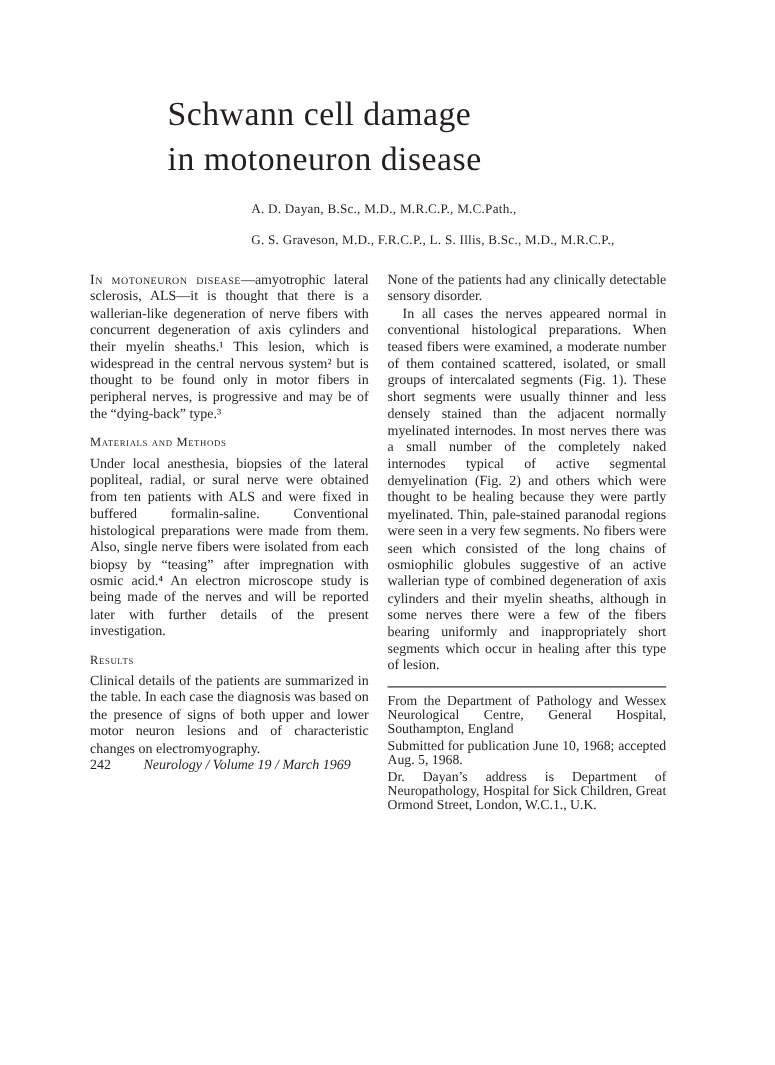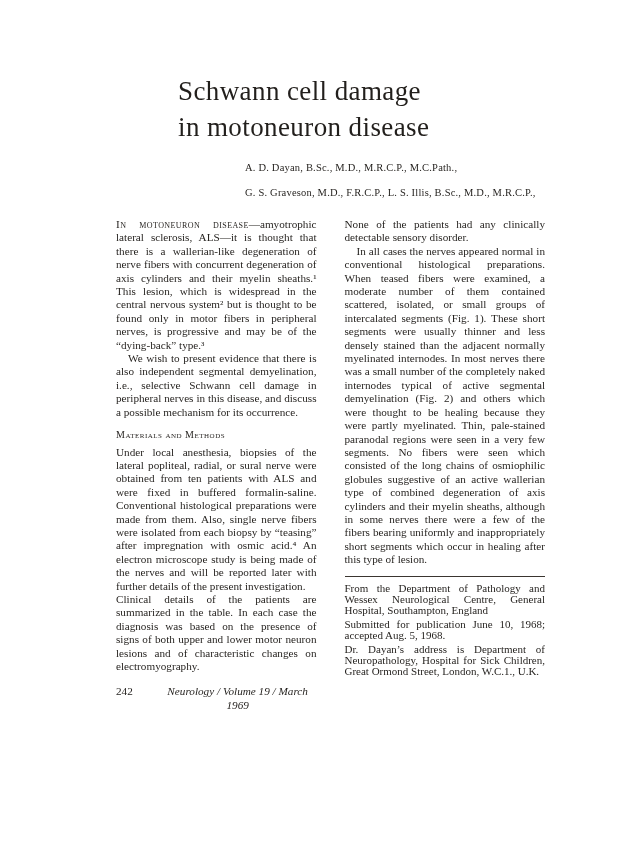--- a/index.html
+++ b/index.html
@@ -8,40 +8,40 @@
     background: #ffffff;
   }
   .page {
     position: relative;
     width: 620px;
     height: 852px;
     background: #ffffff;
     color: #221f1c;
     font-family: "Liberation Serif", "DejaVu Serif", serif;
     box-sizing: border-box;
-    padding: 73px 75px 0 116px;
+    padding: 73px 75px 0 72px;
     overflow: hidden;
   }
   .title {
     margin: 0 0 0 62px;
     font-size: 27px;
     line-height: 36px;
     font-weight: 400;
     letter-spacing: 0.4px;
   }
   .authors {
     margin: 10px 0 0 129px;
     font-size: 10.5px;
     line-height: 25px;
     font-weight: 400;
     letter-spacing: 0.2px;
   }
   .columns {
     display: flex;
-    gap: 28px;
+    gap: 15px;
     margin-top: 13px;
   }
   .col {
     width: 223px;
     font-size: 11.2px;
     line-height: 13.4px;
     text-align: justify;
   }
   .col p {
     margin: 0;
@@ -56,21 +56,20 @@
   }
   .section-heading {
     margin: 9px 0 4px 0;
     font-size: 10px;
     font-weight: 400;
     font-variant: small-caps;
     letter-spacing: 0.5px;
     text-align: left;
   }
   .footer-line {
-    margin-top: 12px;
     display: flex;
     gap: 26px;
     text-align: left;
   }
   .footer-journal {
     font-style: italic;
     text-align: center;
   }
   .footnote-rule {
     border: none;
@@ -99,25 +98,25 @@
 
   <div class="authors">
     <div>A. D. Dayan, B.Sc., M.D., M.R.C.P., M.C.Path.,</div>
     <div>G. S. Graveson, M.D., F.R.C.P., L. S. Illis, B.Sc., M.D., M.R.C.P.,</div>
   </div>
 
   <div class="columns">
 
     <div class="col">
       <p class="no-indent"><span class="smallcaps">In motoneuron disease</span><span>—amyotrophic lateral sclerosis, ALS—it is thought that there is a wallerian-like degeneration of nerve fibers with concurrent degeneration of axis cylinders and their myelin sheaths.¹ This lesion, which is widespread in the central nervous system² but is thought to be found only in motor fibers in peripheral nerves, is progressive and may be of the “dying-back” type.³</span></p>
-      <p>We wish to present evidence that there is also independent segmental demyelination, i.e., selective Schwann cell damage in peripheral nerves in this disease, and discuss a possible mechanism for its occurrence.</p>
 
       <h2 class="section-heading">Materials and Methods</h2>
       <p class="no-indent">Under local anesthesia, biopsies of the lateral popliteal, radial, or sural nerve were obtained from ten patients with ALS and were fixed in buffered formalin-saline. Conventional histological preparations were made from them. Also, single nerve fibers were isolated from each biopsy by “teasing” after impregnation with osmic acid.⁴ An electron microscope study is being made of the nerves and will be reported later with further details of the present investigation.</p>
 
+      <h2 class="section-heading">Results</h2>
       <p class="no-indent">Clinical details of the patients are summarized in the table. In each case the diagnosis was based on the presence of signs of both upper and lower motor neuron lesions and of characteristic changes on electromyography.</p>
 
       <div class="footer-line">
         <span>242</span>
         <span class="footer-journal">Neurology / Volume 19 / March 1969</span>
       </div>
     </div>
 
     <div class="col">
       <p class="no-indent">None of the patients had any clinically detectable sensory disorder.</p>

